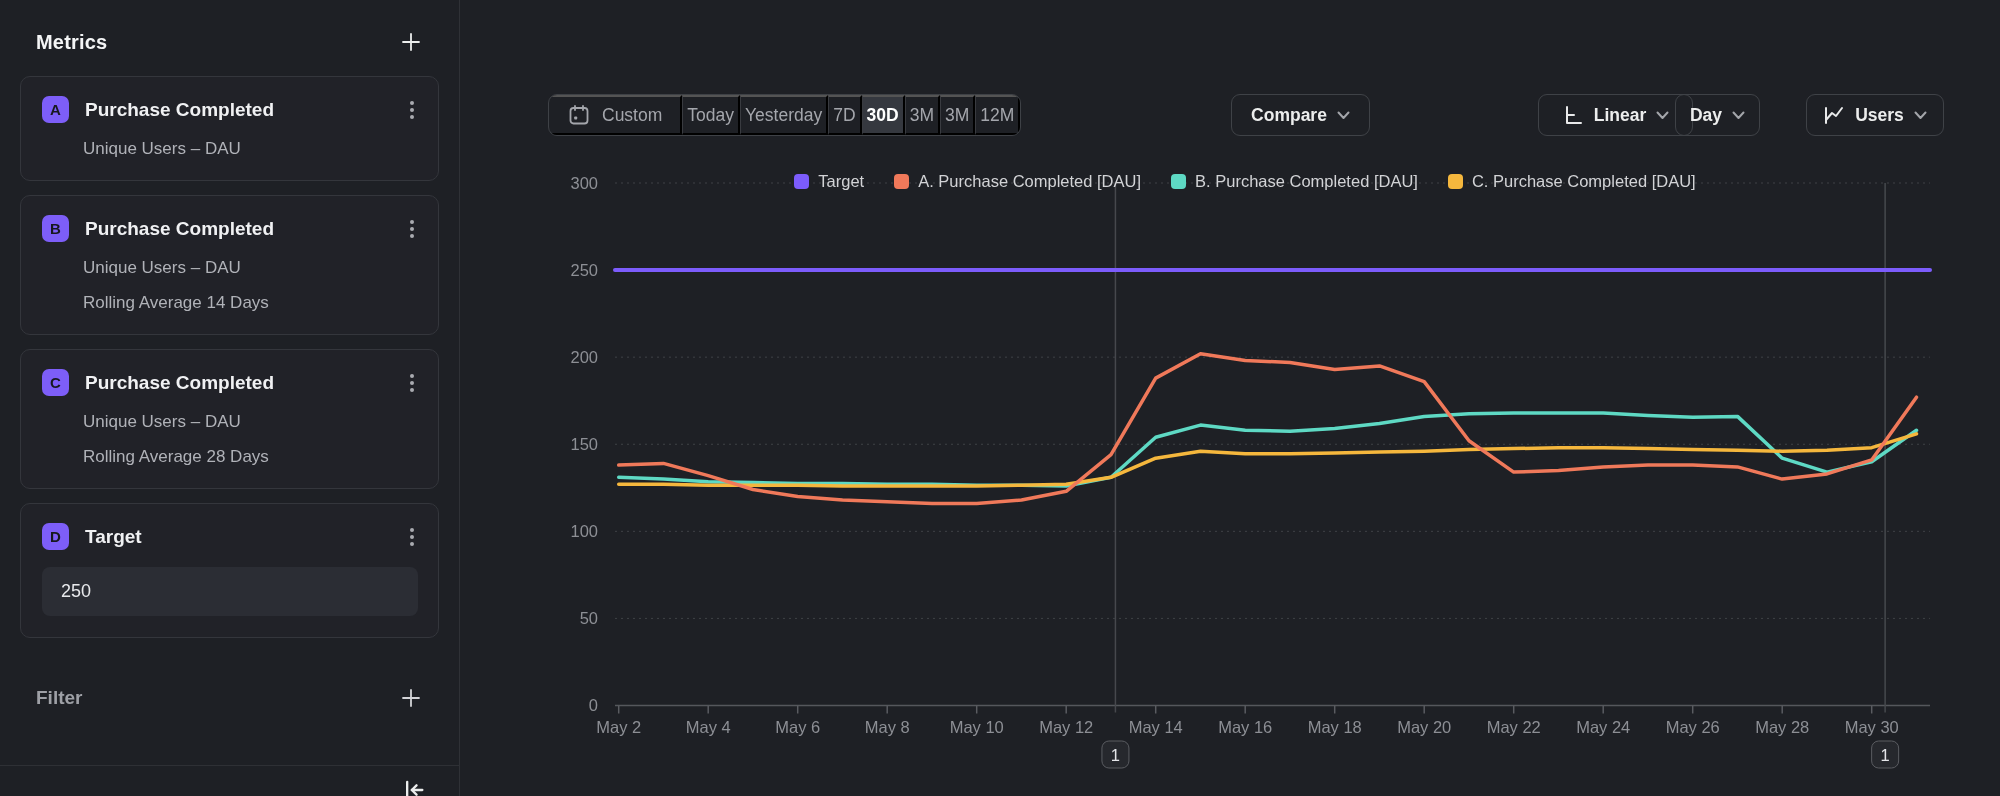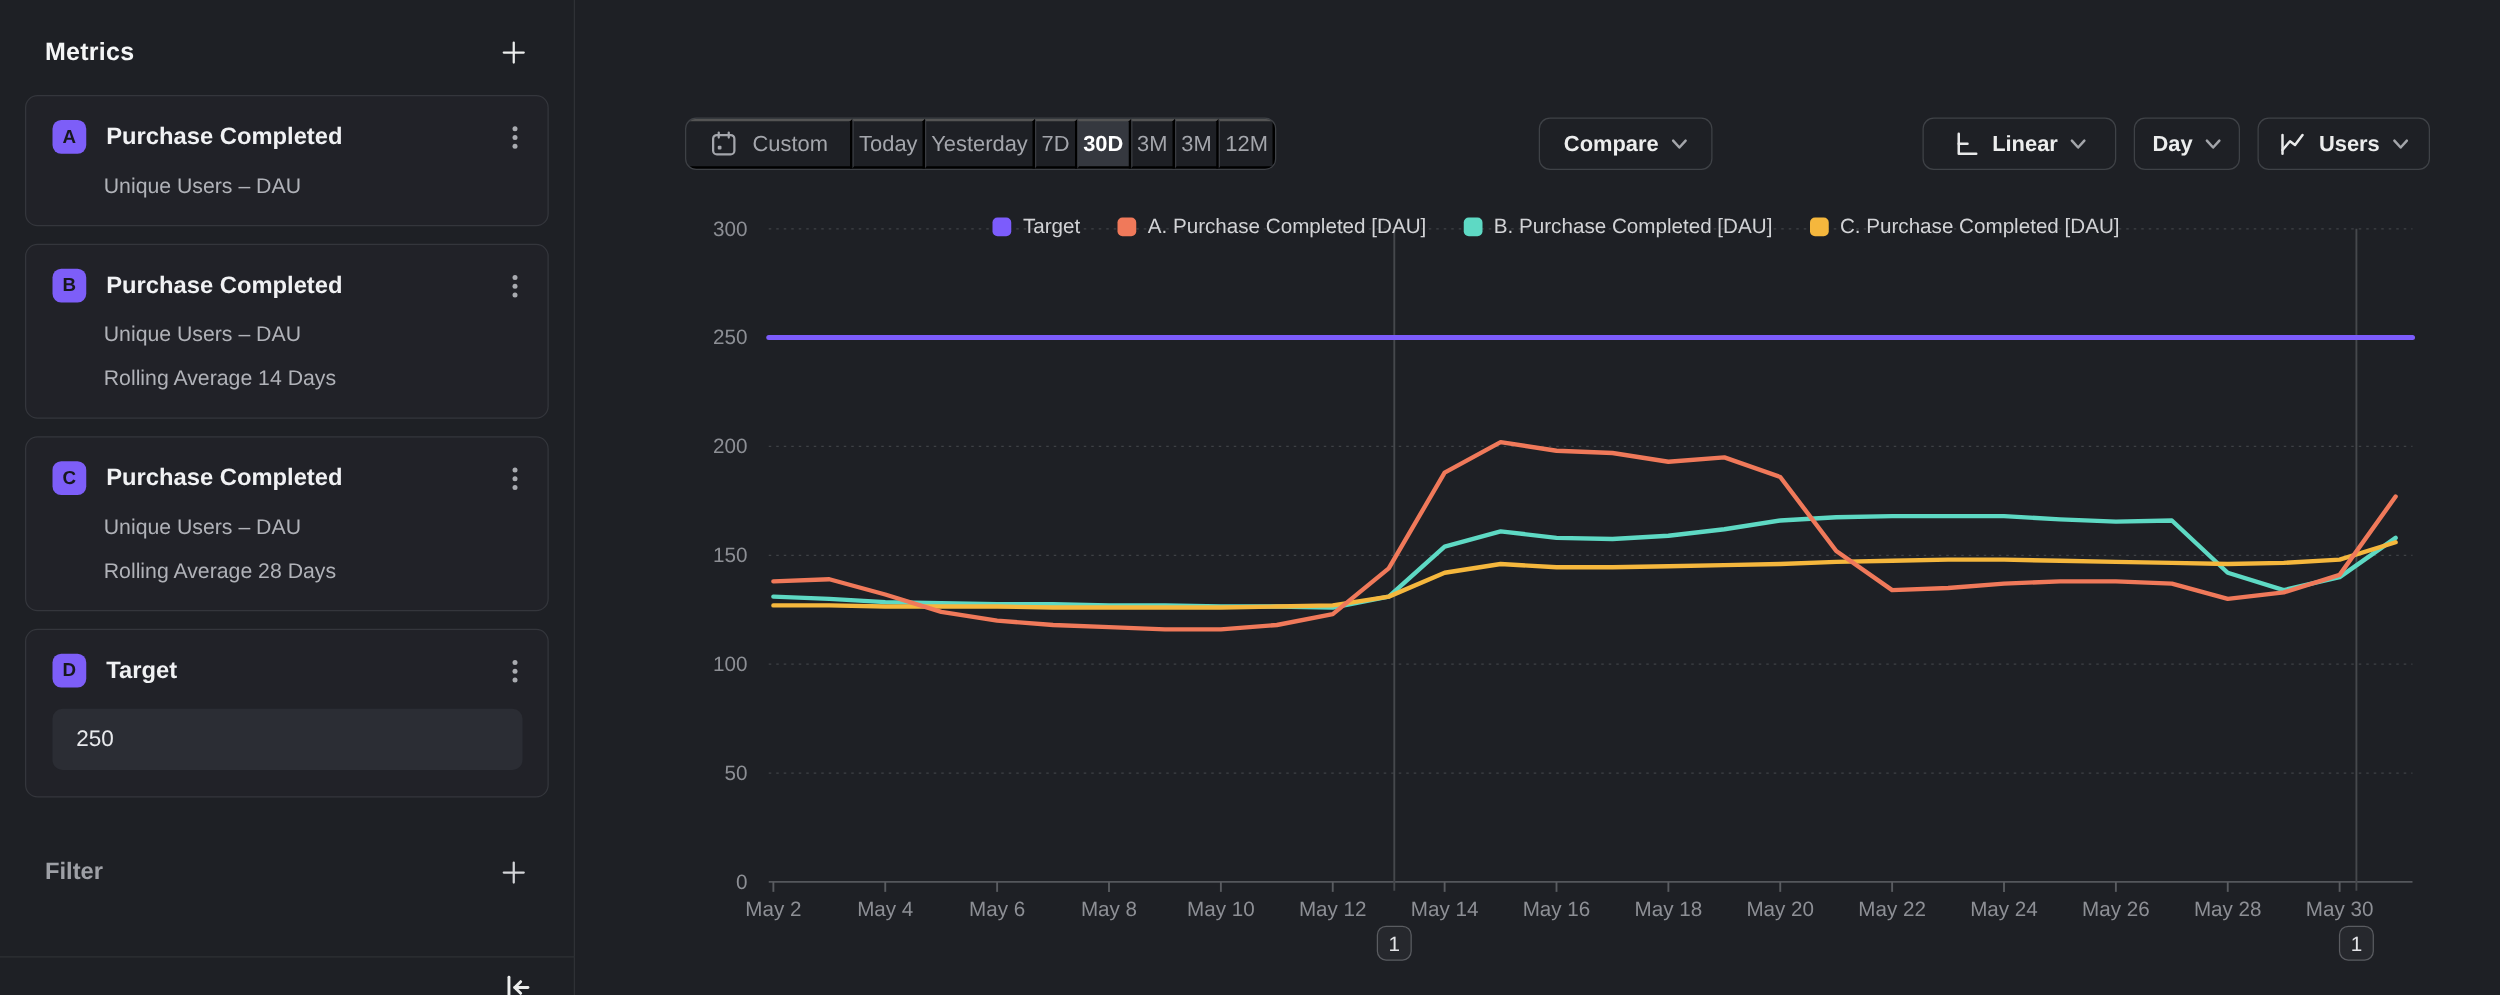--- a/index.html
+++ b/index.html
@@ -33,21 +33,21 @@
              border:1px solid #3e4146;border-radius:9px;overflow:hidden;box-sizing:border-box;}
   .seg{display:flex;align-items:center;gap:11px;padding:0 4px;font-size:17.5px;color:#a4a6ac;
        cursor:pointer;border-left:1px solid #393b40;white-space:nowrap;background:transparent;}
   .seg:first-child{border-left:none;padding:0 18px;}
   .seg.active{background:#35383f;color:#ffffff;font-weight:700;}
   .pill{position:absolute;top:69px;height:42px;box-sizing:border-box;display:flex;align-items:center;
         justify-content:center;gap:10px;background:transparent;border:1px solid #3f4247;border-radius:9px;
         color:#eceded;font-size:17.5px;font-weight:700;cursor:pointer;font-family:"Liberation Sans",sans-serif;}
   #compare-btn{left:771px;width:139px;}
   #linear-btn{left:1078px;width:155px;}
-  #day-btn{left:1247px;width:85px;}
+  #day-btn{left:1215px;width:85px;}
   #linetype-btn{left:1346px;width:138px;}
   .legend{position:absolute;left:0;right:0;top:147px;display:flex;justify-content:center;
           align-items:center;gap:30px;padding-left:30px;}
   .legend-item{display:flex;align-items:center;gap:9px;font-size:16.5px;color:#d2d3d6;}
   .legend-swatch{width:15px;height:15px;border-radius:4px;flex:none;}
   #chart-svg{position:absolute;left:0;top:0;}
   .view-toggle{position:absolute;left:716px;top:781px;width:141px;height:44px;box-sizing:border-box;
                border:1px solid #46484d;border-radius:10px;background:#222327;display:flex;overflow:hidden;}
   .vt-cell{flex:1;display:flex;justify-content:center;padding-top:9px;border-left:1px solid #3c3e43;cursor:pointer;background:transparent;border-top:none;border-right:none;border-bottom:none;}
   .vt-cell:first-child{border-left:none;}

